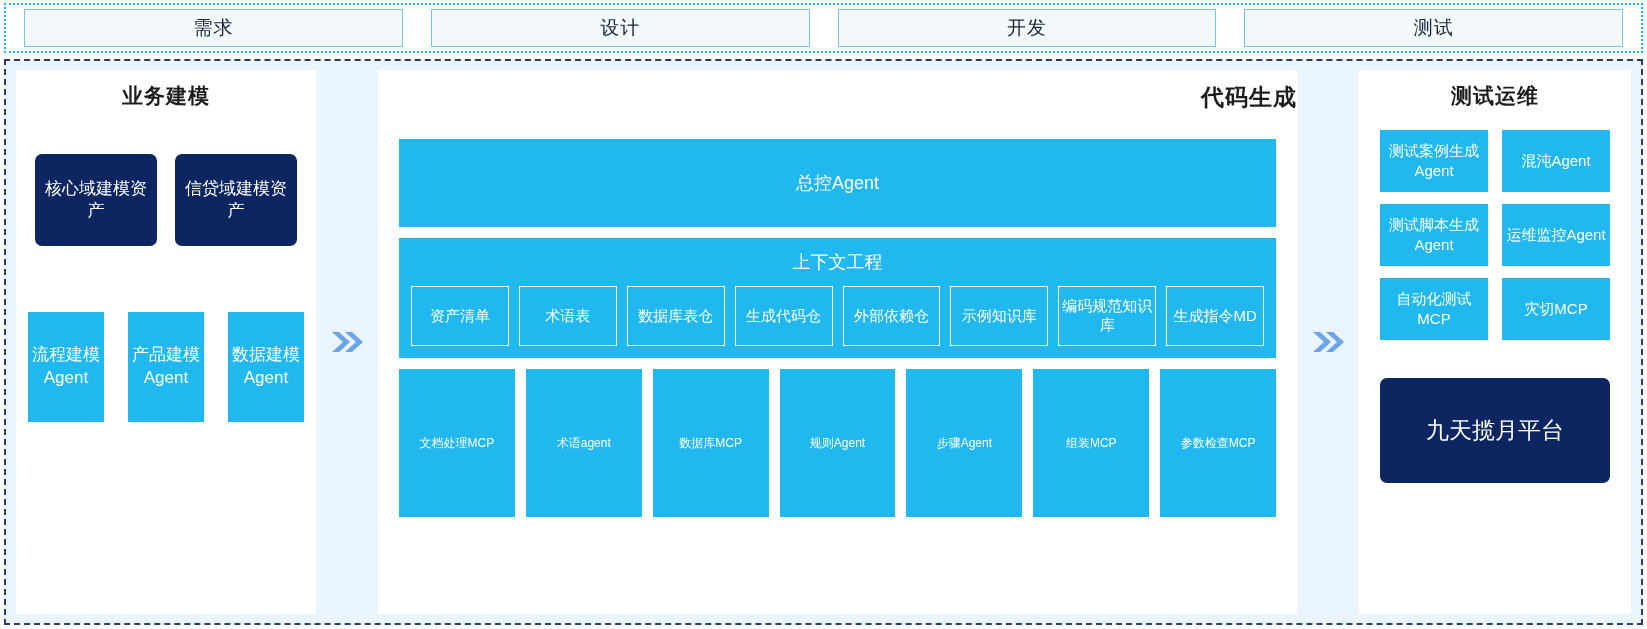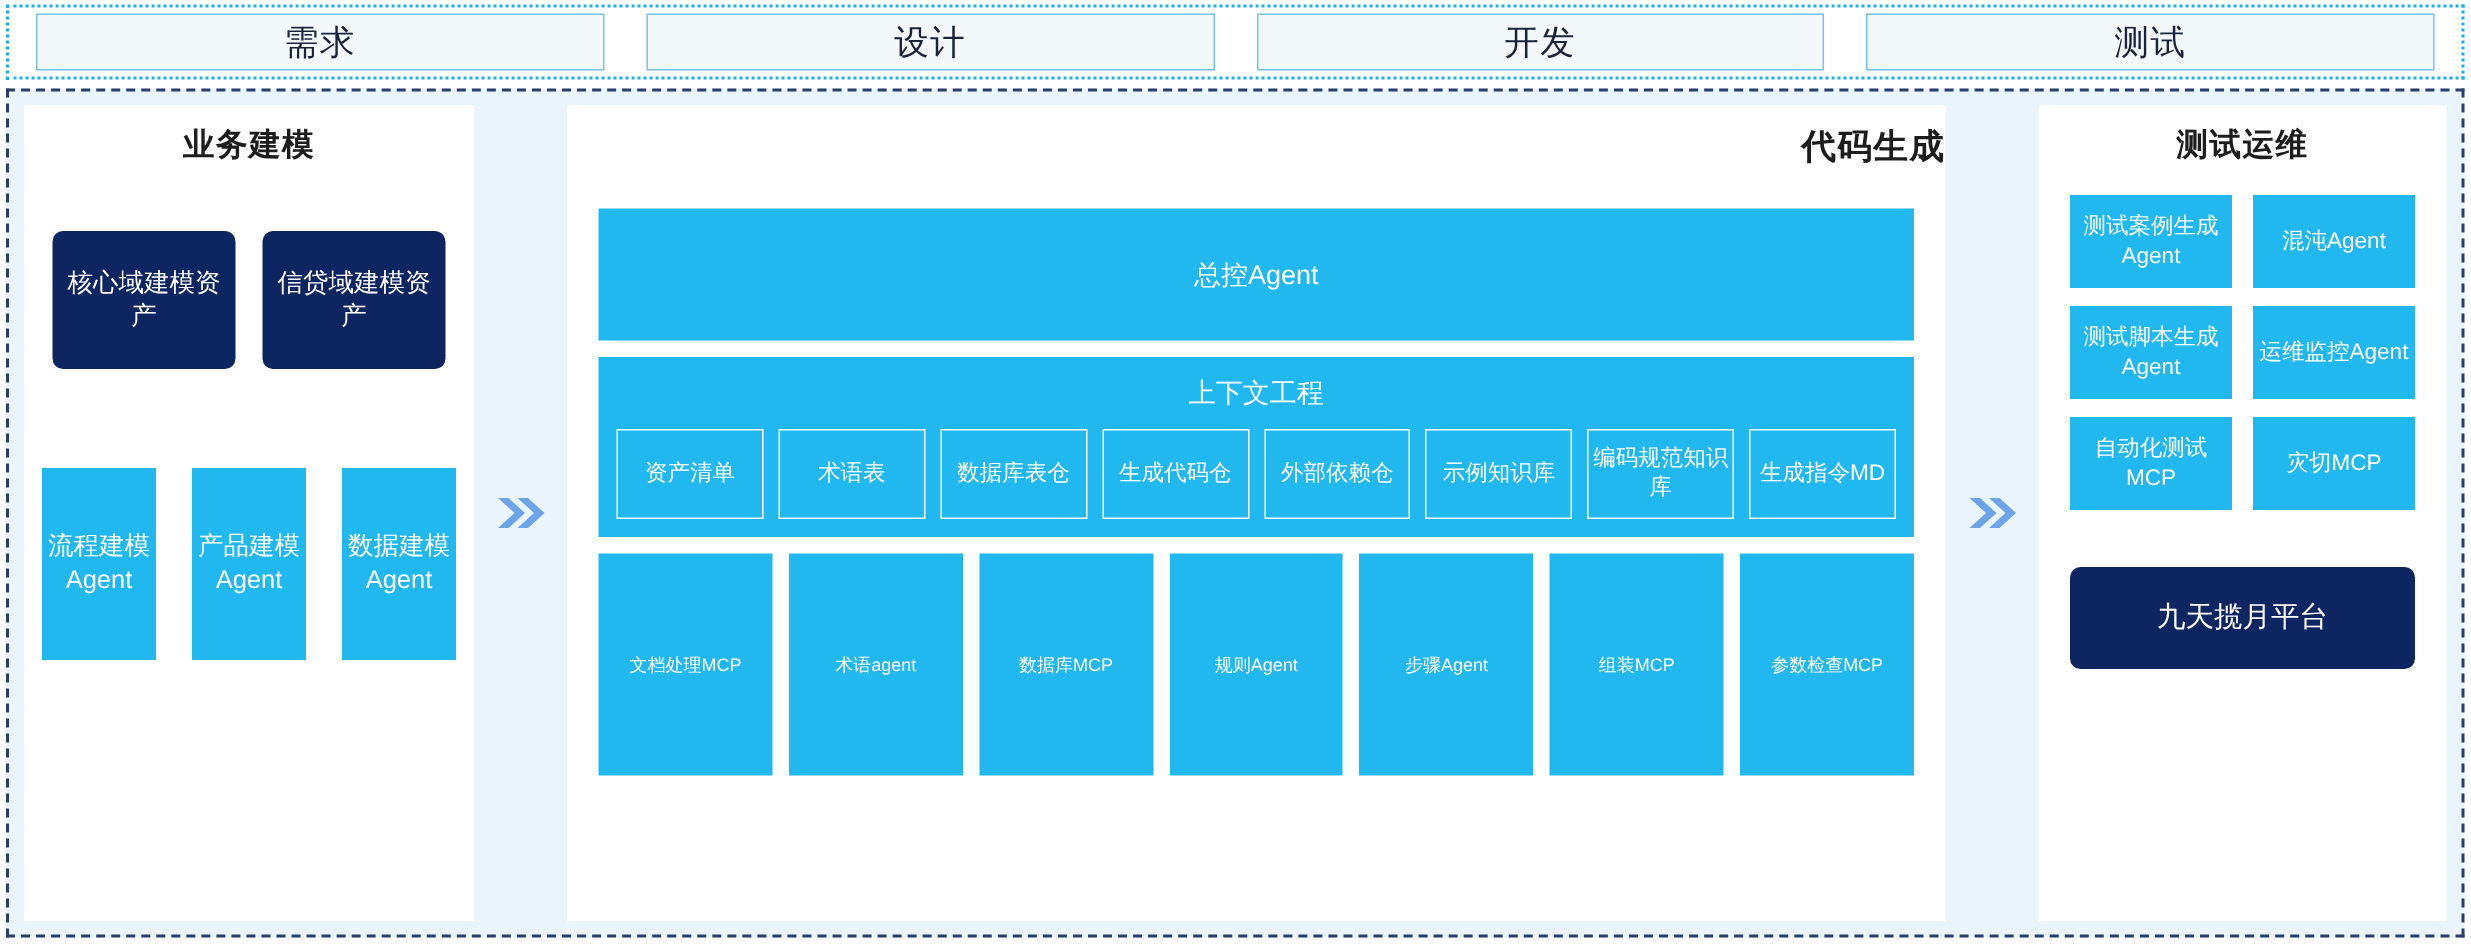--- a/index.html
+++ b/index.html
@@ -34,21 +34,21 @@
   .phase-box {
     flex: 1 1 0;
     height: 38px;
     margin: 0 14px;
     border: 1px solid #79c4e3;
     background: #f3f8fb;
     display: flex;
     align-items: center;
     justify-content: center;
     color: #19243a;
-    font-size: 23px;
+    font-size: 19px;
     letter-spacing: 1px;
   }
 
   
   .main-area {
     margin: 6px 4px 4px 4px;
     flex: 1;
     border: 2px dashed #2a3d6b;
     background: #e9f4fc;
     display: flex;
@@ -124,21 +124,21 @@
     height: 92px;
     font-size: 17px;
   }
   .left-agents {
     margin-top: 66px;
     display: flex;
     gap: 24px;
   }
   .left-agents .cyan-card {
     width: 76px;
-    height: 128px;
+    height: 110px;
     font-size: 17px;
   }
 
   
   .center-inner {
     width: 100%;
     padding: 0 21px 0 21px;
     margin-top: 26px;
     display: flex;
     flex-direction: column;
@@ -198,22 +198,22 @@
   .right-grid .cyan-card {
     height: 62px;
     font-size: 15px;
     padding: 2px 3px;
   }
   .right-platform {
     margin-top: 38px;
   }
   .right-platform .navy-card {
     width: 230px;
-    height: 68px;
-    font-size: 19px;
+    height: 105px;
+    font-size: 23px;
   }
 </style>
 </head>
 <body>
 
 <div id="root">
 
   <div class="phase-strip">
     <div class="phase-box">
       <span>需求</span>

